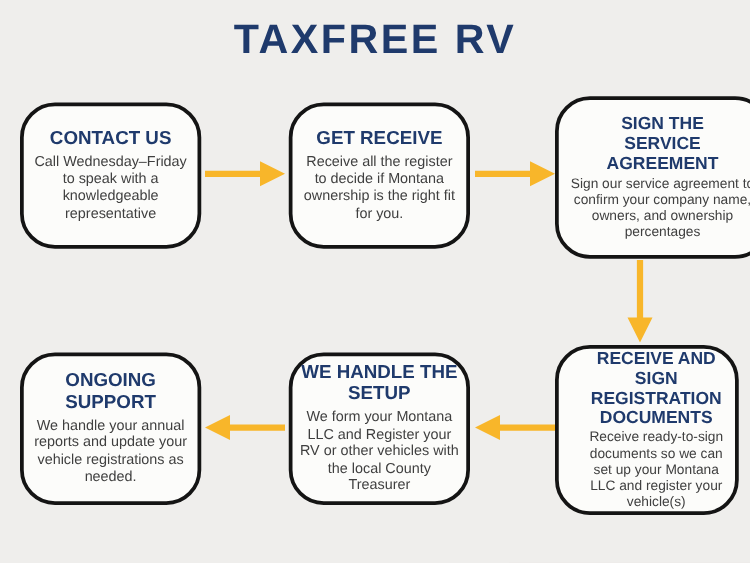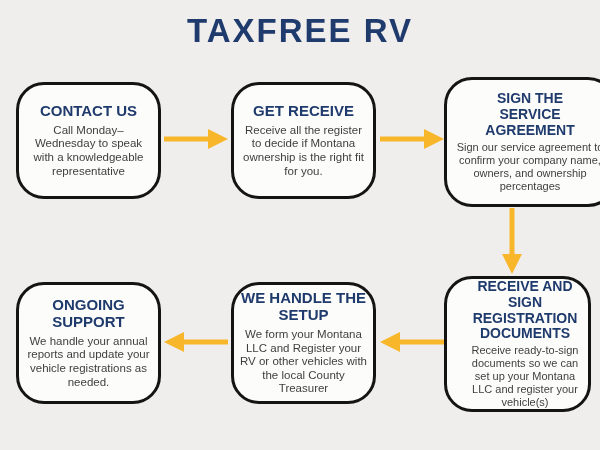--- a/index.html
+++ b/index.html
@@ -71,21 +71,21 @@
 </style>
 </head>
 <body>
 
 <div class="canvas" style="--background: #efeeec; --box-fill: #fcfcfa; --box-border: #141414; --heading: #1f3a6c; --body-text: #3f3f3f; --arrow: #f8b62a;">
 
   <h1 class="title">TAXFREE RV</h1>
 
   <div class="step-box pos-1">
     <div class="step-heading">CONTACT US</div>
-    <div class="step-body">Call Monday–Wednesday to speak with a knowledgeable representative</div>
+    <div class="step-body">Call Wednesday–Friday to speak with a knowledgeable representative</div>
   </div>
 
   <div class="step-box pos-2">
     <div class="step-heading">GET RECEIVE</div>
     <div class="step-body">Receive all the register to decide if Montana ownership is the right fit for you.</div>
   </div>
 
   <div class="step-box pos-3">
     <div class="step-heading">SIGN THE SERVICE AGREEMENT</div>
     <div class="step-body">Sign our service agreement to confirm your company name, owners, and ownership percentages</div>

